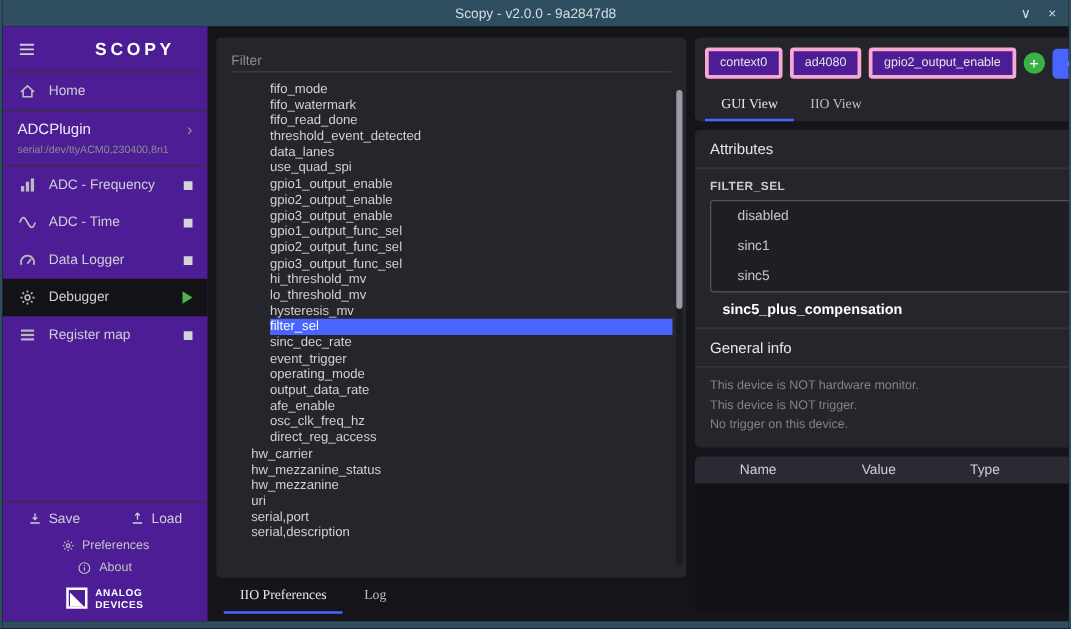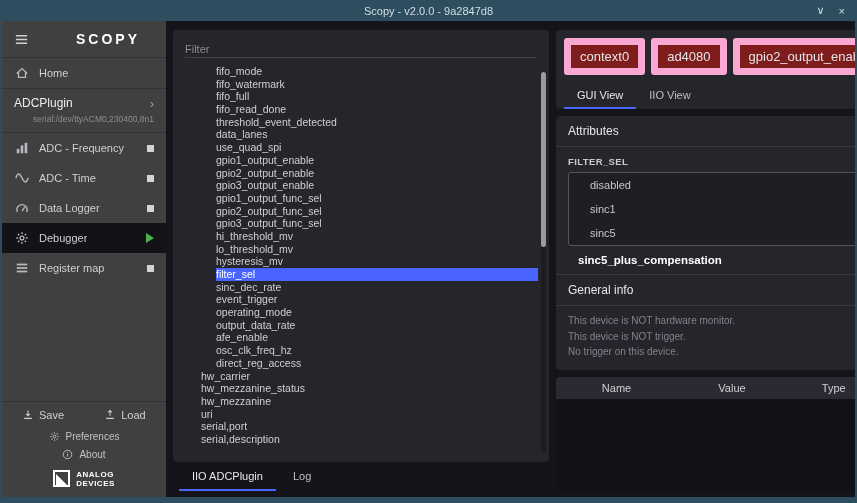--- a/index.html
+++ b/index.html
@@ -13,35 +13,35 @@
   }
   
   .titlebar{height:21px;flex:none;background:#2e4d5f;position:relative;
     display:flex;align-items:center;justify-content:center;font-size:11px;color:#d3dde2;}
   .win-btns{position:absolute;right:10px;top:0;height:100%;display:flex;gap:14px;align-items:center;font-size:11px;color:#d3dde2;}
   .win-btns span{cursor:pointer;}
   .bottom-strip{height:6px;flex:none;background:#2e4d5f;}
   
   .content{flex:1;display:flex;overflow:hidden;background:#14141a;}
   
-  .sidebar{width:164px;flex:none;background:#404040;display:flex;flex-direction:column;font-size:11px;}
+  .sidebar{width:164px;flex:none;background:#4c1d95;display:flex;flex-direction:column;font-size:11px;}
   .divider{height:1px;background:#32323a;flex:none;}
   .sb-top{height:36px;display:flex;align-items:center;justify-content:space-between;padding:0 12px;}
   .hamburger{color:#cfcfd4;display:flex;cursor:pointer;}
   .logo{font-weight:bold;letter-spacing:3px;font-size:14px;color:#ffffff;margin-right:14px;}
   .sb-item{display:flex;align-items:center;gap:9px;height:30px;padding:0 12px;cursor:pointer;color:#cfcfd4;}
   .sb-item .icon{width:16px;display:flex;justify-content:center;color:#b9b9bf;flex:none;}
   .sb-item.selected{background:#121217;}
   .tool-label{white-space:nowrap;overflow:hidden;}
   .status{margin-left:auto;display:flex;align-items:center;}
   .square{width:7px;height:7px;background:#d3d3d8;}
   .play{width:0;height:0;border-left:8px solid #4db34d;border-top:5px solid transparent;border-bottom:5px solid transparent;}
   .plugin{padding:7px 12px 8px;cursor:pointer;}
   .plugin-row{display:flex;justify-content:space-between;align-items:center;font-size:12px;color:#ececef;}
-  .plugin-uri{font-size:8.5px;color:#8c8c93;margin-top:4px;white-space:nowrap;text-align:right;}
+  .plugin-uri{font-size:8.5px;color:#8c8c93;margin-top:4px;white-space:nowrap;}
   .chev{color:#9a9aa2;font-size:13px;line-height:1;}
   .sb-bottom{margin-top:auto;}
   .saveload{display:flex;height:26px;align-items:center;}
   .saveload > div{flex:1;display:flex;align-items:center;justify-content:center;gap:5px;cursor:pointer;color:#cfcfd4;}
   .sb-center-row{display:flex;align-items:center;justify-content:center;gap:6px;height:18px;font-size:10px;color:#c2c2c7;cursor:pointer;text-align:right;}
   .brand{display:flex;align-items:center;justify-content:center;gap:6px;padding:6px 0 9px;}
   .brand-mark{width:17px;height:17px;border:2px solid #fff;display:flex;align-items:flex-end;justify-content:center;}
   .brand-tri{width:0;height:0;border-bottom:11px solid #fff;border-right:11px solid transparent;}
   .brand-text{display:flex;flex-direction:column;font-weight:bold;font-size:8px;line-height:1.15;color:#fff;letter-spacing:0.5px;}
   
@@ -53,27 +53,27 @@
   .filter-input::placeholder{color:#8c8c93;}
   .tree{flex:1;padding:5px 0 4px;overflow:hidden;font-size:10.5px;}
   .tree-row{height:12.7px;line-height:12.7px;color:#cfcfd4;white-space:nowrap;margin-right:11px;cursor:pointer;}
   .lvl1{margin-left:28px;}
   .lvl2{margin-left:43px;}
   .tree-row.selected{background:#4a64ff;color:#ffffff;}
   .scrollbar{position:absolute;top:42px;bottom:10px;right:3px;width:5px;background:#1b1b20;border-radius:3px;}
   .thumb{position:absolute;top:0;height:46%;width:100%;background:#9a9aa2;border-radius:3px;cursor:pointer;}
   .mid-tabs{height:29px;flex:none;display:flex;align-items:stretch;padding-left:6px;gap:4px;}
   .tab{display:flex;align-items:center;justify-content:center;padding:0 13px;font-size:11px;color:#bfbfc6;
-    border-bottom:2px solid transparent;cursor:pointer;white-space:nowrap;}
+    border-bottom:2px solid transparent;cursor:pointer;white-space:nowrap;font-family:Liberation Serif, serif;}
   .tab.active{border-bottom-color:#4a64ff;color:#e8e8ec;}
   
   .right{flex:1;display:flex;flex-direction:column;gap:7px;margin:9px 6px 6px 2px;}
   .right-top{background:#25252c;border-radius:4px;padding:8px 8px 0;flex:none;}
   .chiprow{display:flex;align-items:center;gap:6px;}
-  .chip{background:#7f1d1d;border:7px solid #f9a8d4;border-radius:3px;color:#e4e4e8;font-size:13px;padding:4px 9px;cursor:pointer;white-space:nowrap;}
+  .chip{background:#4c1d95;border:3px solid #f9a8d4;border-radius:3px;color:#e4e4e8;font-size:10px;padding:4px 9px;cursor:pointer;white-space:nowrap;}
   .add-btn{width:17px;height:17px;border-radius:50%;background:#3cb043;color:#fff;display:flex;align-items:center;
     justify-content:center;font-size:13px;line-height:1;cursor:pointer;flex:none;}
   .refresh-btn{margin-left:auto;background:#4a64ff;color:#fff;border-radius:4px;font-size:11px;padding:6px 11px;
     display:flex;gap:6px;align-items:center;cursor:pointer;flex:none;}
   .view-tabs{display:flex;margin-top:7px;}
   .view-tabs .tab{height:27px;}
   .attr-panel{background:#25252c;border-radius:4px;padding-bottom:4px;font-size:11px;flex:none;}
   .section-header{display:flex;justify-content:space-between;align-items:center;padding:8px 12px;
     border-bottom:1px solid #3a3a42;font-size:12px;color:#e6e6ea;cursor:pointer;}
   .section-header.bordered-top{border-top:1px solid #3a3a42;}
@@ -259,21 +259,20 @@
     </aside>
 
     <section class="middle">
       <div class="list-panel">
         <div class="filter-row">
           <input class="filter-input" type="text" value="" placeholder="Filter" style="">
         </div>
         <div class="tree" id="tree">
             <div class="tree-row lvl2">fifo_mode</div>
             <div class="tree-row lvl2">fifo_watermark</div>
-            <div class="tree-row lvl2">fifo_full</div>
             <div class="tree-row lvl2">fifo_read_done</div>
             <div class="tree-row lvl2">threshold_event_detected</div>
             <div class="tree-row lvl2">data_lanes</div>
             <div class="tree-row lvl2">use_quad_spi</div>
             <div class="tree-row lvl2">gpio1_output_enable</div>
             <div class="tree-row lvl2">gpio2_output_enable</div>
             <div class="tree-row lvl2">gpio3_output_enable</div>
             <div class="tree-row lvl2">gpio1_output_func_sel</div>
             <div class="tree-row lvl2">gpio2_output_func_sel</div>
             <div class="tree-row lvl2">gpio3_output_func_sel</div>
@@ -293,21 +292,21 @@
             <div class="tree-row lvl1">hw_mezzanine</div>
             <div class="tree-row lvl1">uri</div>
             <div class="tree-row lvl1">serial,port</div>
             <div class="tree-row lvl1">serial,description</div>
           </div>
         <div class="scrollbar">
             <div class="thumb"></div>
           </div>
       </div>
       <div class="mid-tabs" id="midTabs">
-          <div class="tab active">IIO ADCPlugin</div>
+          <div class="tab active">IIO Preferences</div>
           <div class="tab">Log</div>
         </div>
     </section>
 
     <section class="right">
       <div class="right-top">
         <div class="chiprow">
           <span id="chips" style="display:flex;gap:6px;">
               <span class="chip">context0</span>
               <span class="chip">ad4080</span>

